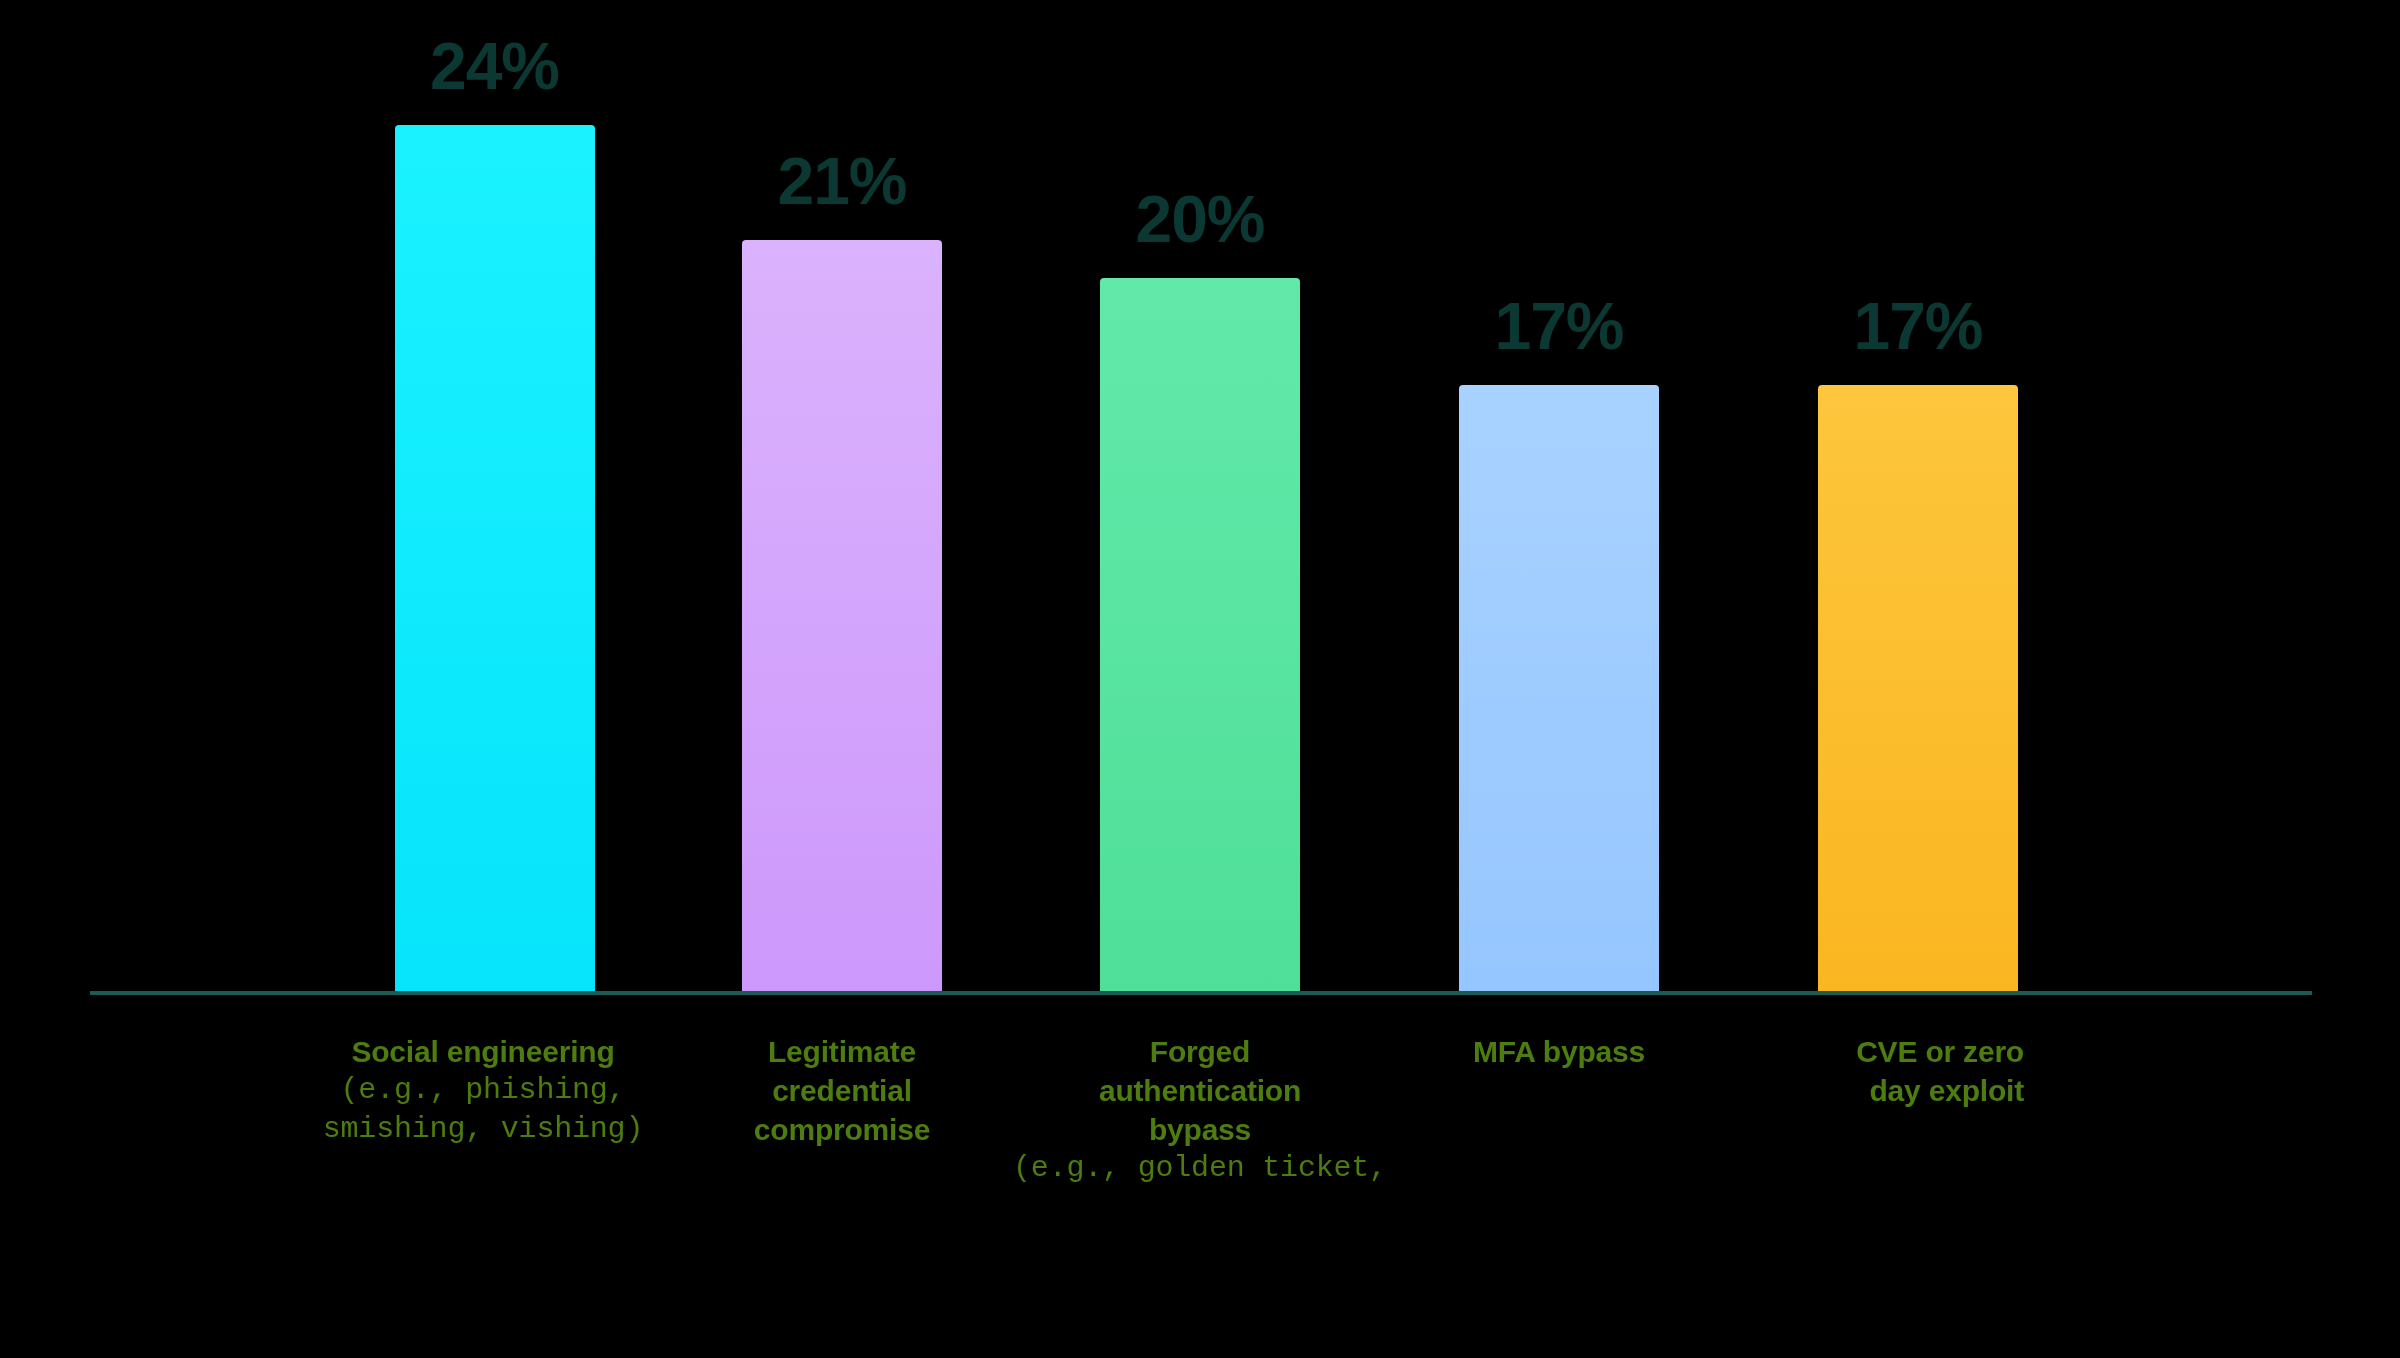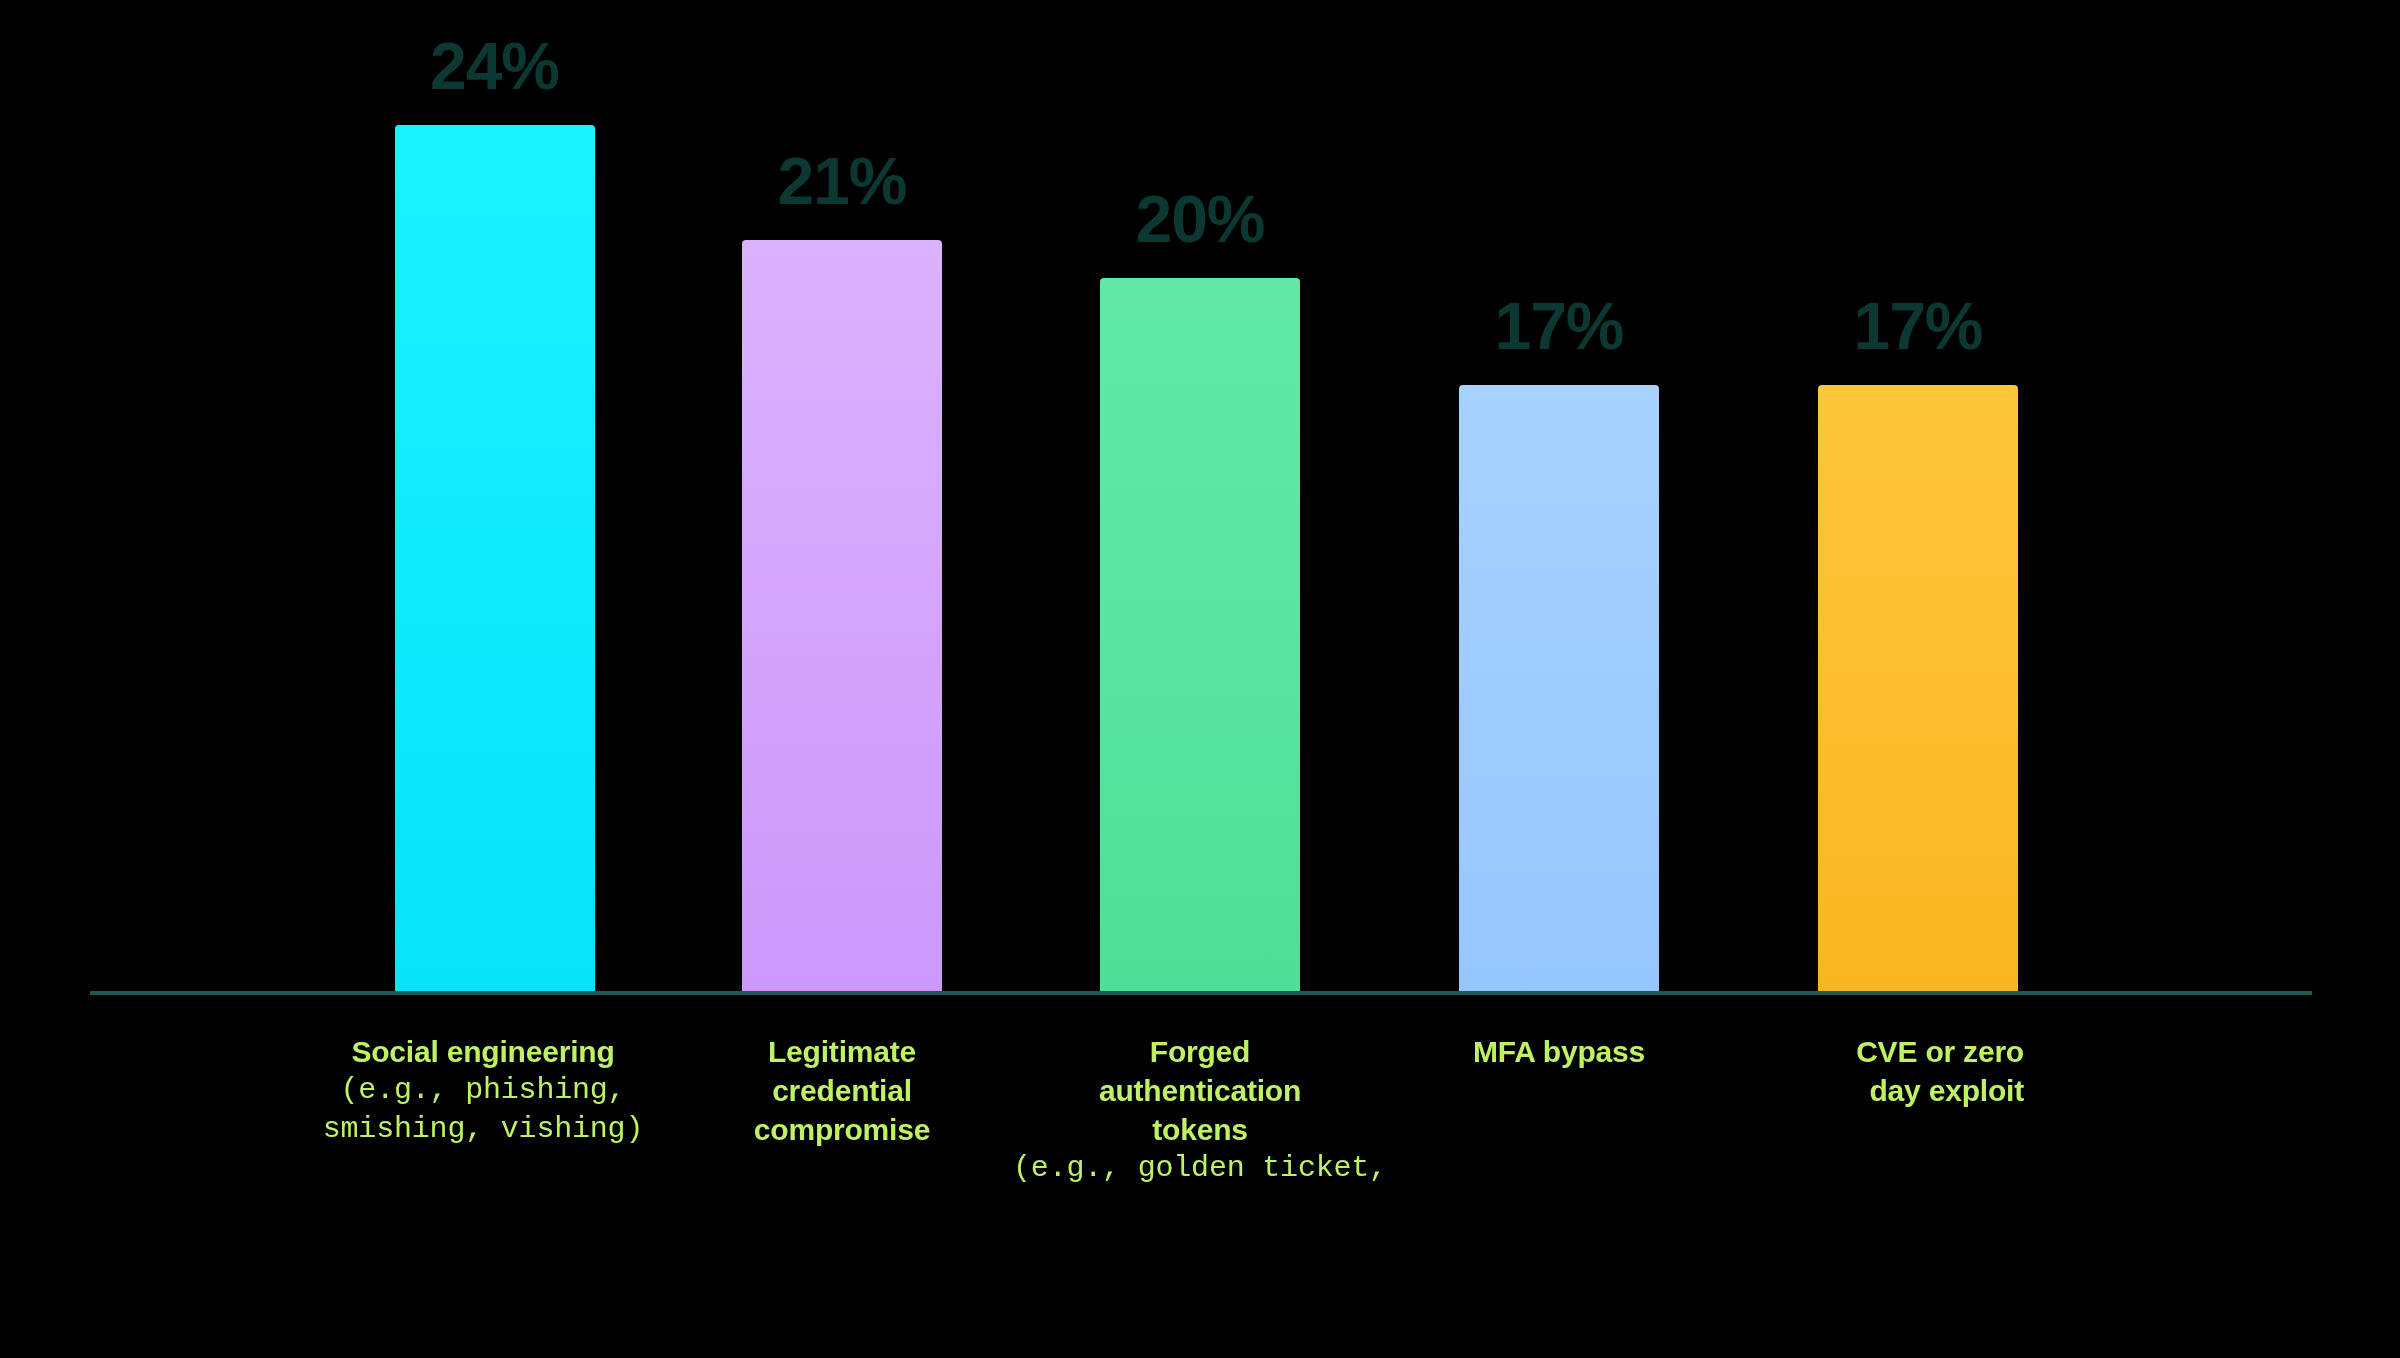--- a/index.html
+++ b/index.html
@@ -67,21 +67,21 @@
     width: 2222px;
     height: 4px;
     background: #1d5a51;
   }
 
   
   .cat-label {
     position: absolute;
     top: 1032px;
     text-align: center;
-    color: #bef264;
+    color: #4d7c0f;
     line-height: 1.30;
   }
   .cat-main {
     display: block;
     font-family: "Liberation Sans", sans-serif;
     font-weight: bold;
     font-size: 30px;
     letter-spacing: -0.2px;
   }
   .cat-sub {
@@ -138,21 +138,21 @@
     <div class="cat-label" id="cl1" style="left: 742px; width: 420px; margin-left: -110px;">
       <span class="cat-main">Legitimate</span>
       <span class="cat-main">credential</span>
       <span class="cat-main">compromise</span>
 
     </div>
 
     <div class="cat-label" id="cl2" style="left: 1100px; width: 420px; margin-left: -110px;">
       <span class="cat-main">Forged</span>
       <span class="cat-main">authentication</span>
-      <span class="cat-main">tokens</span>
+      <span class="cat-main">bypass</span>
       <span class="cat-sub">(e.g., golden ticket,</span>
     </div>
 
     <div class="cat-label" id="cl3" style="left: 1459px; width: 420px; margin-left: -110px;">
       <span class="cat-main">MFA bypass</span>
 
     </div>
 
     <div class="cat-label" id="cl4" style="left: 1714px; width: 420px; margin-left: -110px; text-align: right;">
       <span class="cat-main">CVE or zero</span>

